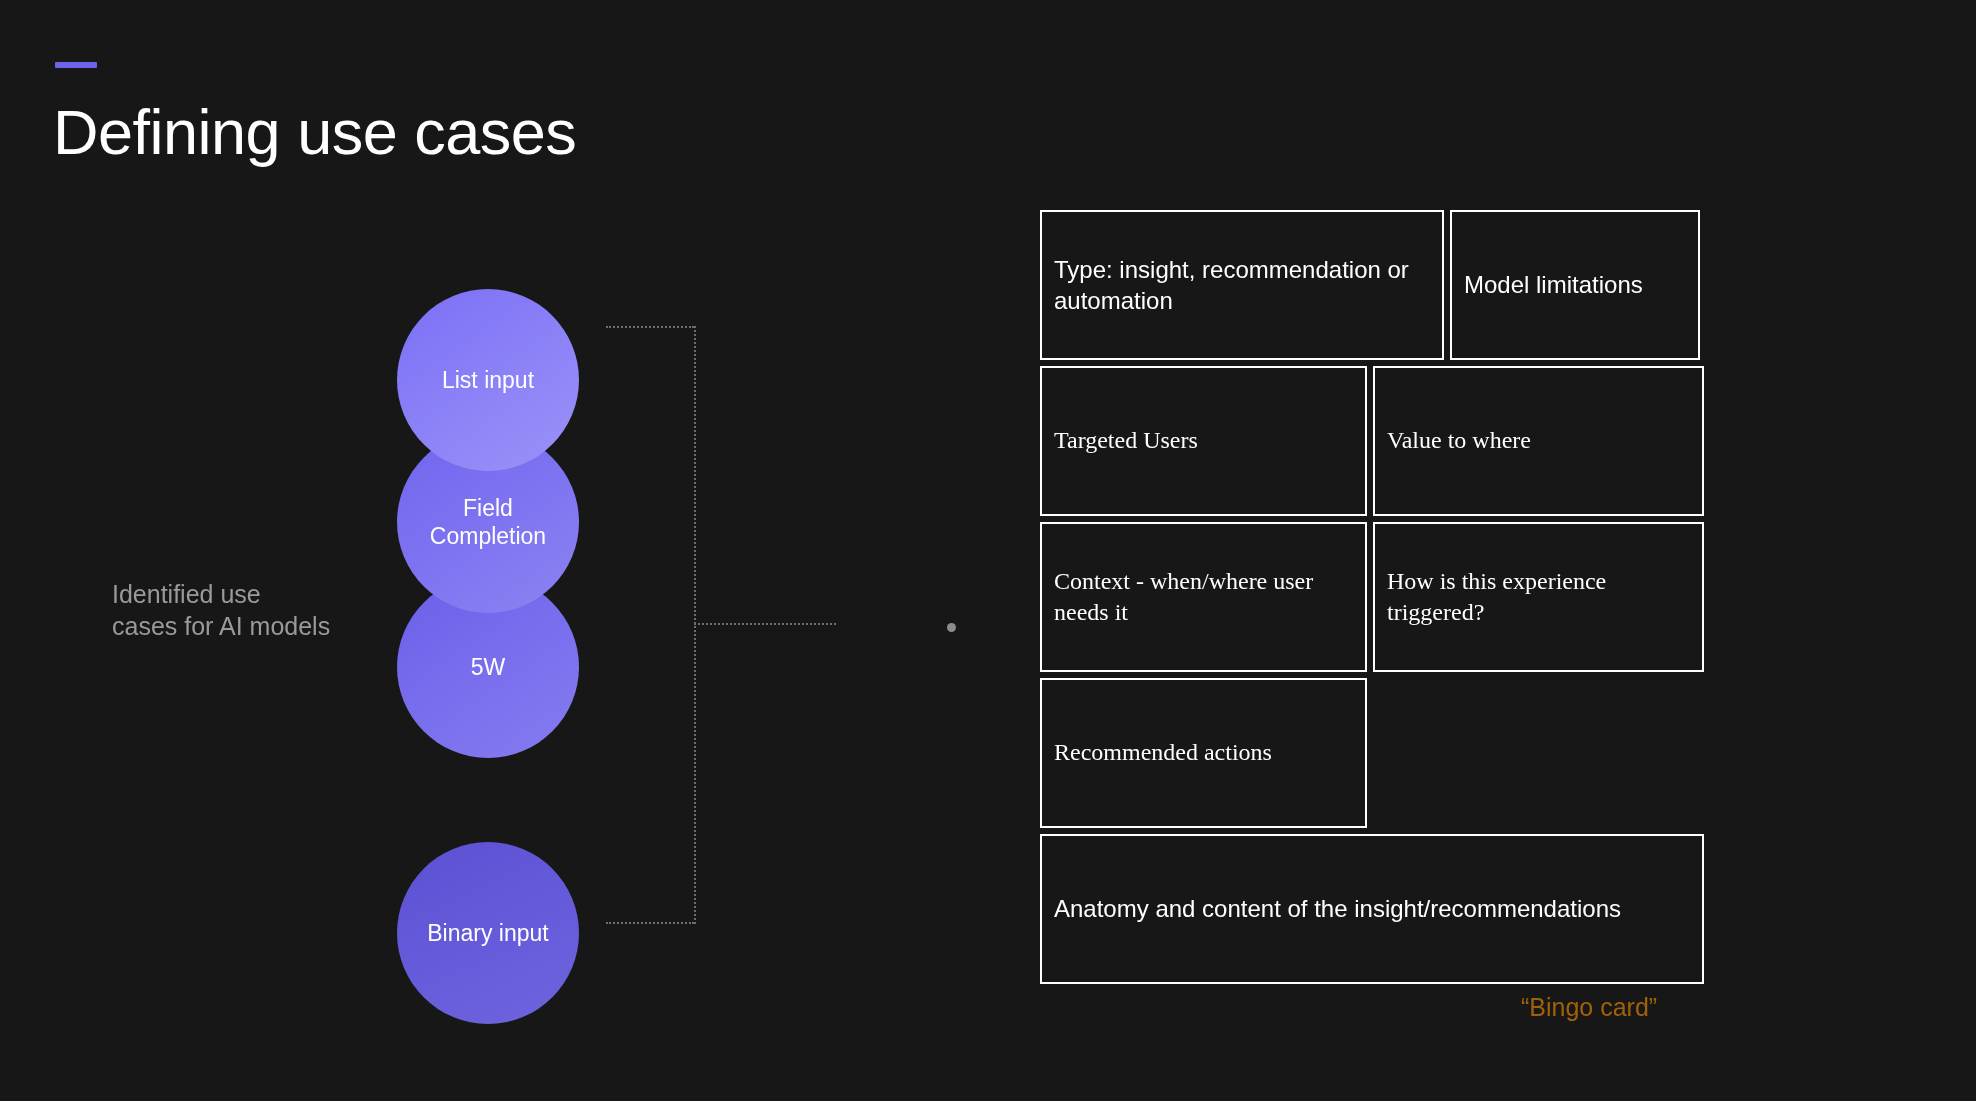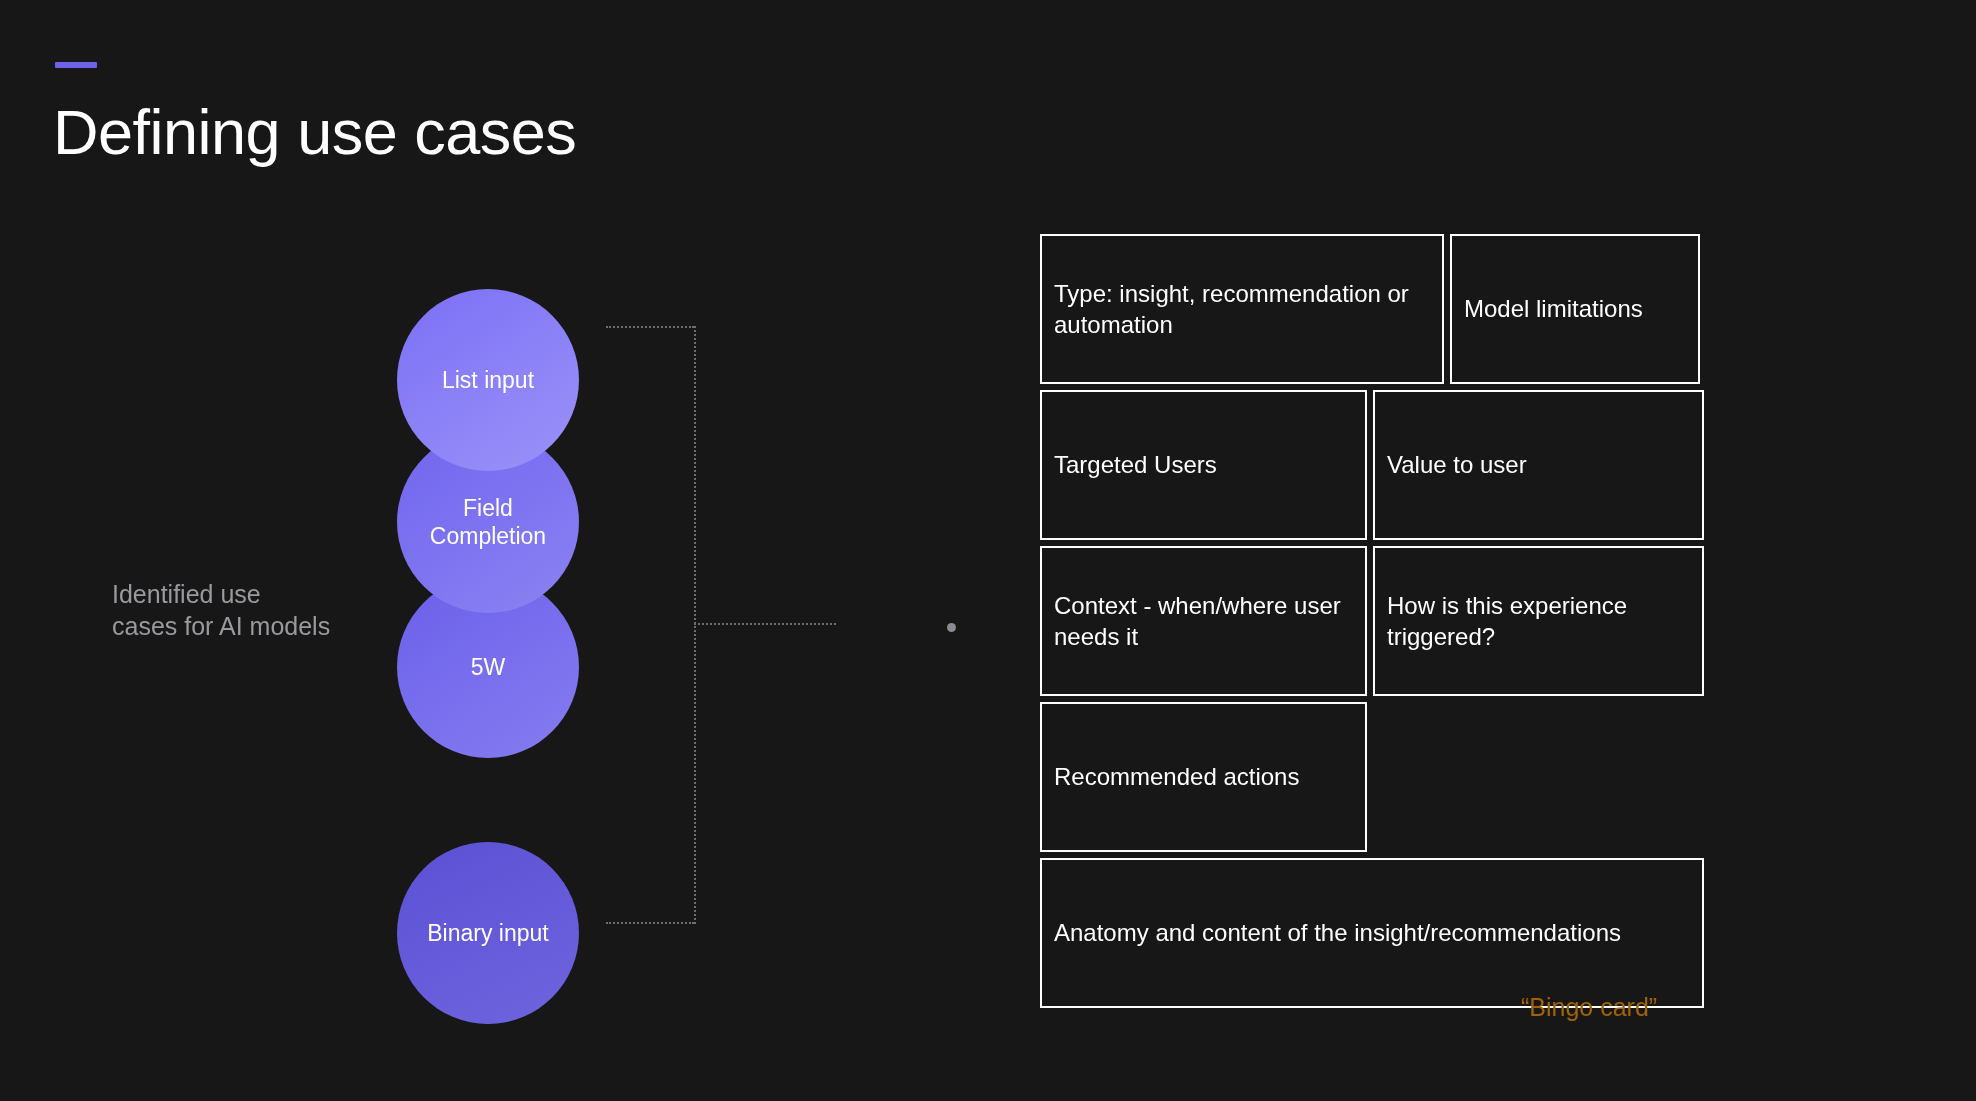--- a/index.html
+++ b/index.html
@@ -67,33 +67,33 @@
   .c-bot   { left:16px;  top:612px; width:88px; }
   .c-spine { left:104px; top:16px;  height:598px; }
   .c-out   { left:104px; top:313px; width:142px; }
   .end-dot {
     position:absolute; left:947px; top:623px;
     width:9px; height:9px; border-radius:50%;
     background:#8b8b90;
   }
 
   
-  .bingo { position:absolute; left:1040px; top:210px; width:664px;margin-top:24px; }
+  .bingo { position:absolute; left:1040px; top:210px; width:664px; }
   .bingo-row { display:flex; gap:6px; margin-bottom:6px; }
   .cell {
     border:2px solid #ffffff;
     color:#ffffff;
     font-size:24px; line-height:1.3;
     padding:0 12px;
     display:flex; align-items:center;
   }
   .r1 { height:150px; }
   .r1 .c-a { width:404px; }
   .r1 .c-b { width:250px; }
-  .r2, .r3, .r4 { height:150px; }
+  .r2, .r3, .r4 { height:150px;font-family:Liberation Serif, serif; }
   .r2 .c-a, .r3 .c-a, .r4 .c-a { width:327px; }
   .r2 .c-b, .r3 .c-b, .r4 .c-b { width:331px; }
   .r5 { height:150px;border-radius:31px; }
   .r5 .c-a { width:664px; }
 
   .bingo-caption {
     position:absolute; left:1521px; top:993px;
     font-size:25px; color:#a16207;
     white-space:nowrap;
   }
@@ -132,21 +132,21 @@
   </div>
   <div class="end-dot"></div>
 
   <div class="bingo">
     <div class="bingo-row r1">
       <div class="cell c-a">Type: insight, recommendation or automation</div>
       <div class="cell c-b">Model limitations</div>
     </div>
     <div class="bingo-row r2">
       <div class="cell c-a">Targeted Users</div>
-      <div class="cell c-b">Value to user</div>
+      <div class="cell c-b">Value to where</div>
     </div>
     <div class="bingo-row r3">
       <div class="cell c-a">Context - when/where user needs it</div>
       <div class="cell c-b">How is this experience triggered?</div>
     </div>
     <div class="bingo-row r4">
       <div class="cell c-a">Recommended actions</div>
     </div>
     <div class="bingo-row r5">
       <div class="cell c-a">Anatomy and content of the insight/recommendations</div>

